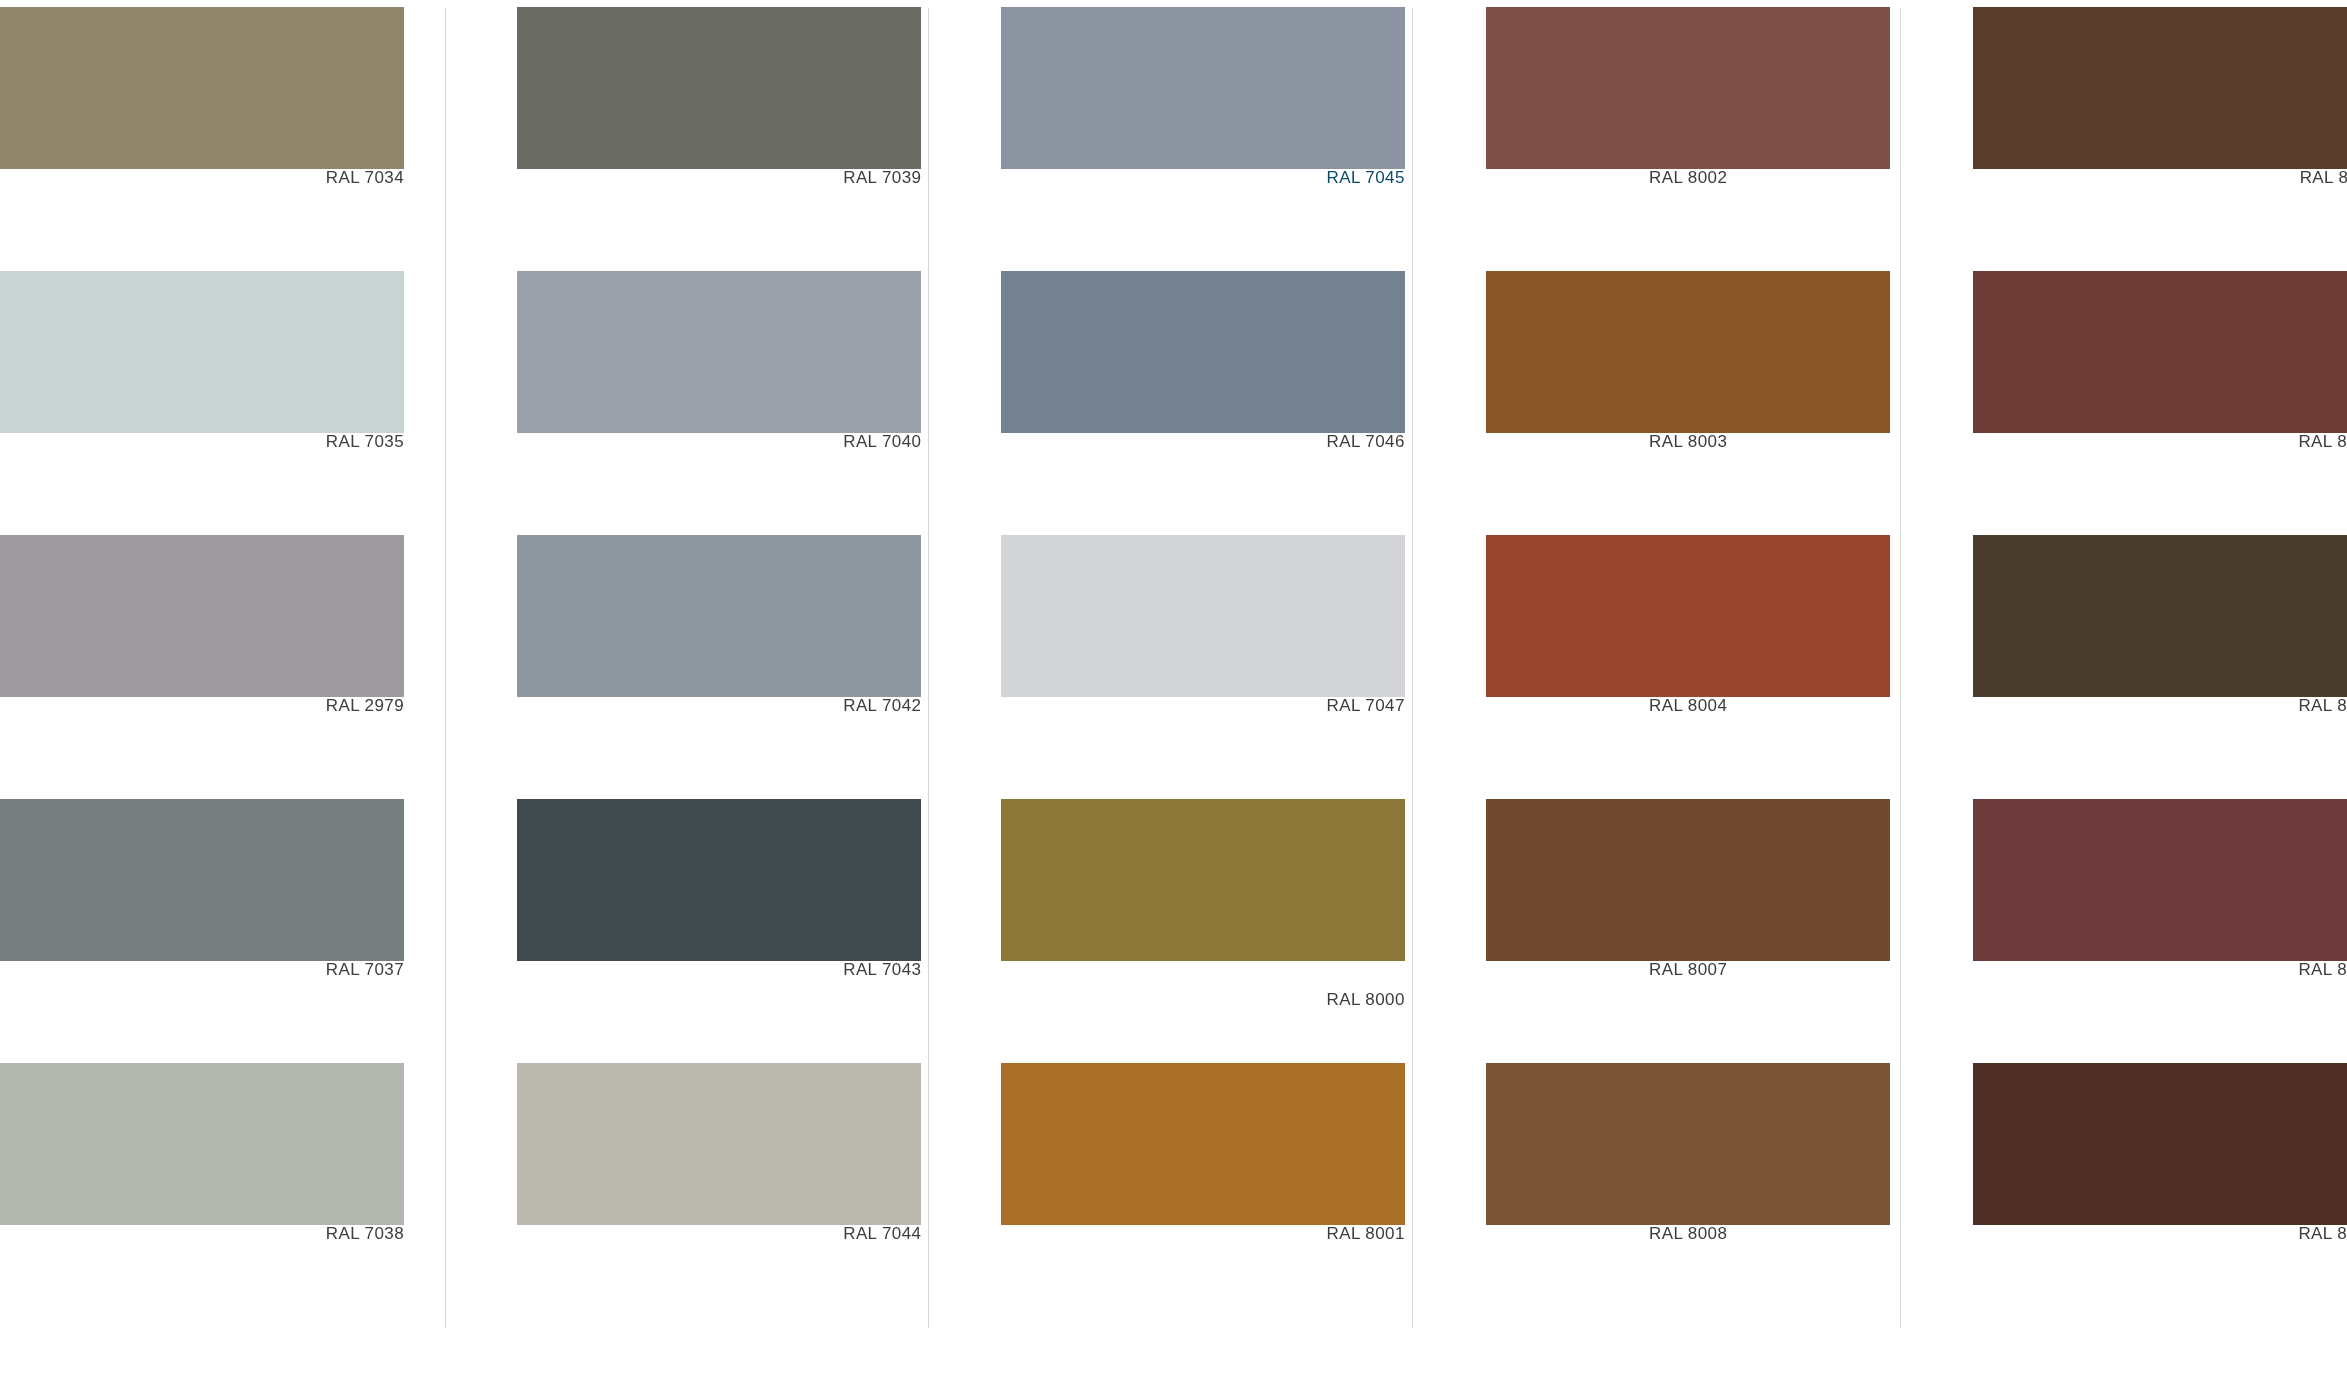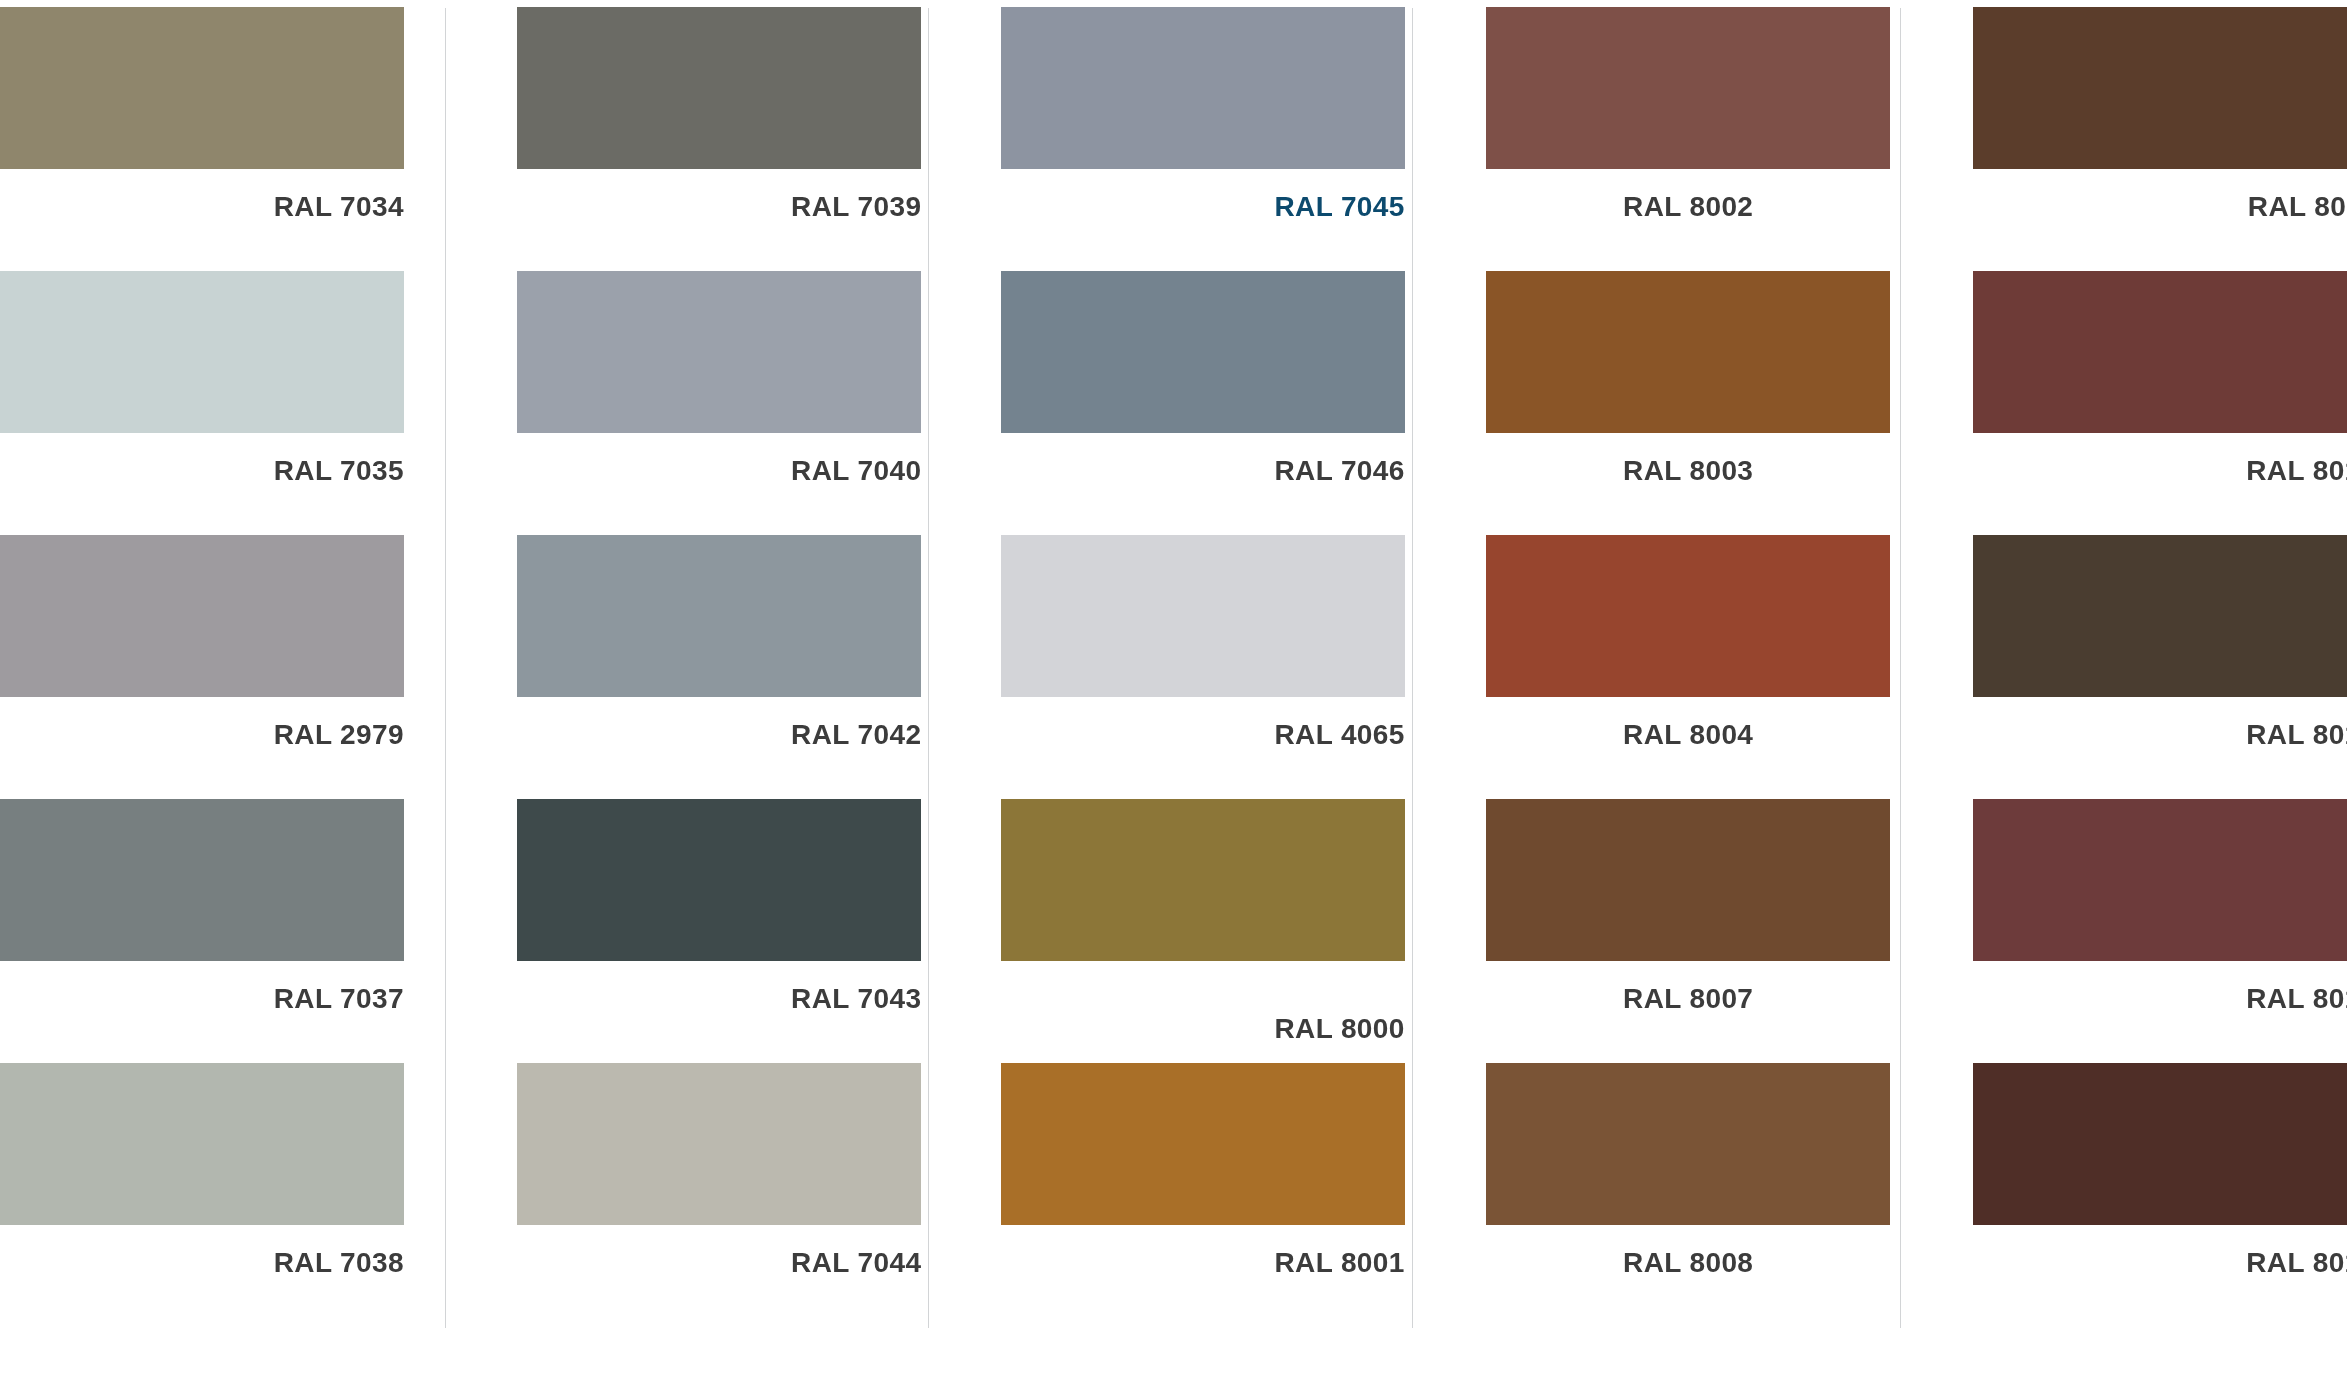--- a/index.html
+++ b/index.html
@@ -50,25 +50,24 @@
   .swatch-cell .chip {
     width: 404px;
     height: 162px;
     display: block;
     margin-left: 0;
   }
 
   .swatch-cell .chip-label {
     width: 404px;
     text-align: right;
-    font-size: 28px;
-    font-weight: 700;
+    font-size: 17px;
+    font-weight: 400;
     letter-spacing: 0.4px;
     color: #3c3c3c;
-    margin-top: 24px;
     line-height: 1;
     white-space: nowrap;
   }
 
   
   .col-1 .chip, .col-1 .chip-label { margin-left: 0px; }
   .col-2 .chip, .col-2 .chip-label { margin-left: 48px; }
   .col-2 .chip-label { margin-left: 48px; }
   .col-3 .chip, .col-3 .chip-label { margin-left: 62px; }
   .col-4 .chip, .col-4 .chip-label { margin-left: 78px; text-align: center; }
@@ -130,21 +129,21 @@
       <div class="swatch-cell col-1" style="grid-area: 3 / 1;">
         <div class="chip" style="background: rgb(158, 155, 159);"></div>
         <div class="chip-label" style="color: rgb(60, 60, 60);">RAL 2979</div>
       </div>
       <div class="swatch-cell col-2" style="grid-area: 3 / 2;">
         <div class="chip" style="background: rgb(141, 151, 158);"></div>
         <div class="chip-label" style="color: rgb(60, 60, 60);">RAL 7042</div>
       </div>
       <div class="swatch-cell col-3" style="grid-area: 3 / 3;">
         <div class="chip" style="background: rgb(211, 212, 216);"></div>
-        <div class="chip-label" style="color: rgb(60, 60, 60);">RAL 4065</div>
+        <div class="chip-label" style="color: rgb(60, 60, 60);">RAL 7047</div>
       </div>
       <div class="swatch-cell col-4" style="grid-area: 3 / 4;">
         <div class="chip" style="background: rgb(151, 69, 46);"></div>
         <div class="chip-label" style="color: rgb(60, 60, 60);">RAL 8004</div>
       </div>
       <div class="swatch-cell col-5" style="grid-area: 3 / 5;">
         <div class="chip" style="background: rgb(74, 61, 48);"></div>
         <div class="chip-label" style="color: rgb(60, 60, 60);">RAL 8014</div>
       </div>
       <div class="swatch-cell col-1" style="grid-area: 4 / 1;">

